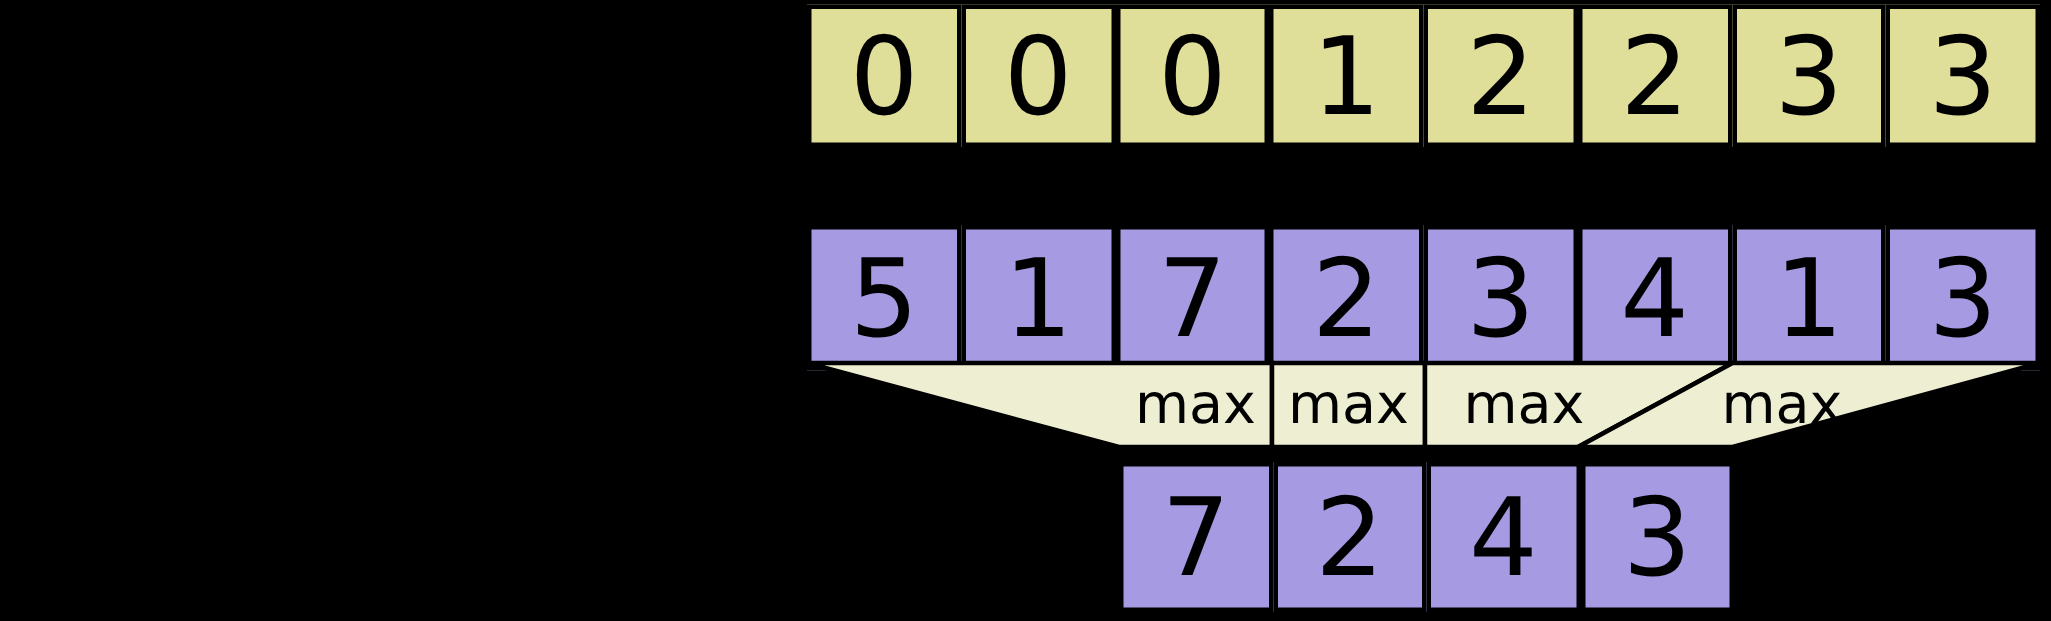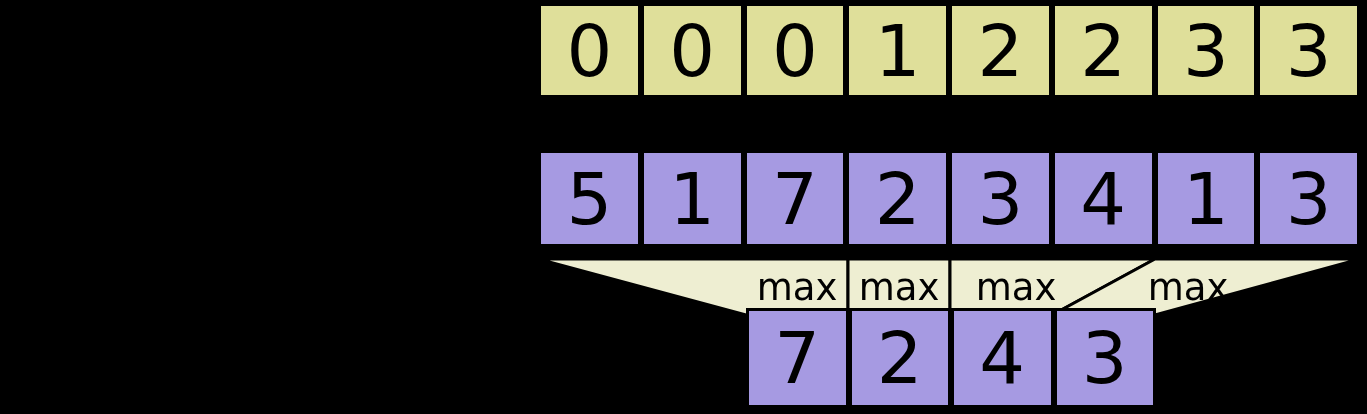--- a/index.html
+++ b/index.html
@@ -49,21 +49,21 @@
   #output-row { left: 746px; top: 308px; width: 410px; height: 100px; }
 
   #pad-row .cell    { width: 102.75px; height: 95px; }
   #input-row .cell  { width: 102.75px; height: 97px; }
   #output-row .cell { width: 102.5px;  height: 100px; }
 
   
   #funnel-layer {
     position: absolute;
     left: 0;
-    top: 256px;
+    top: 239px;
     width: 1367px;
     height: 62px;
   }
   #funnel-layer svg { display: block; }
 
   .funnel-shape {
     fill: #eeeed2;
     stroke: #000000;
     stroke-width: 3;
     stroke-linejoin: miter;

